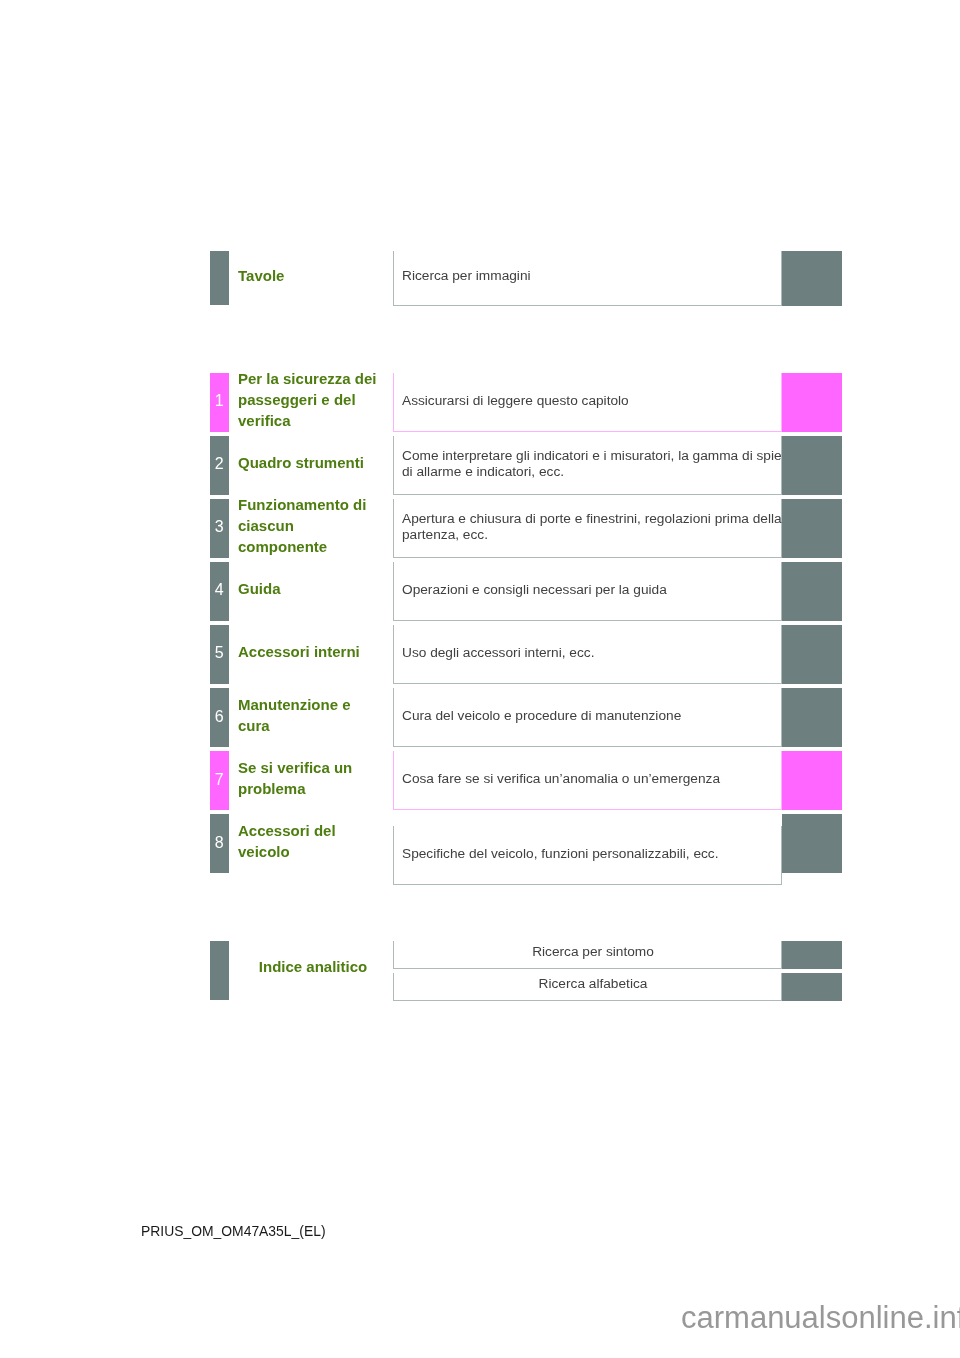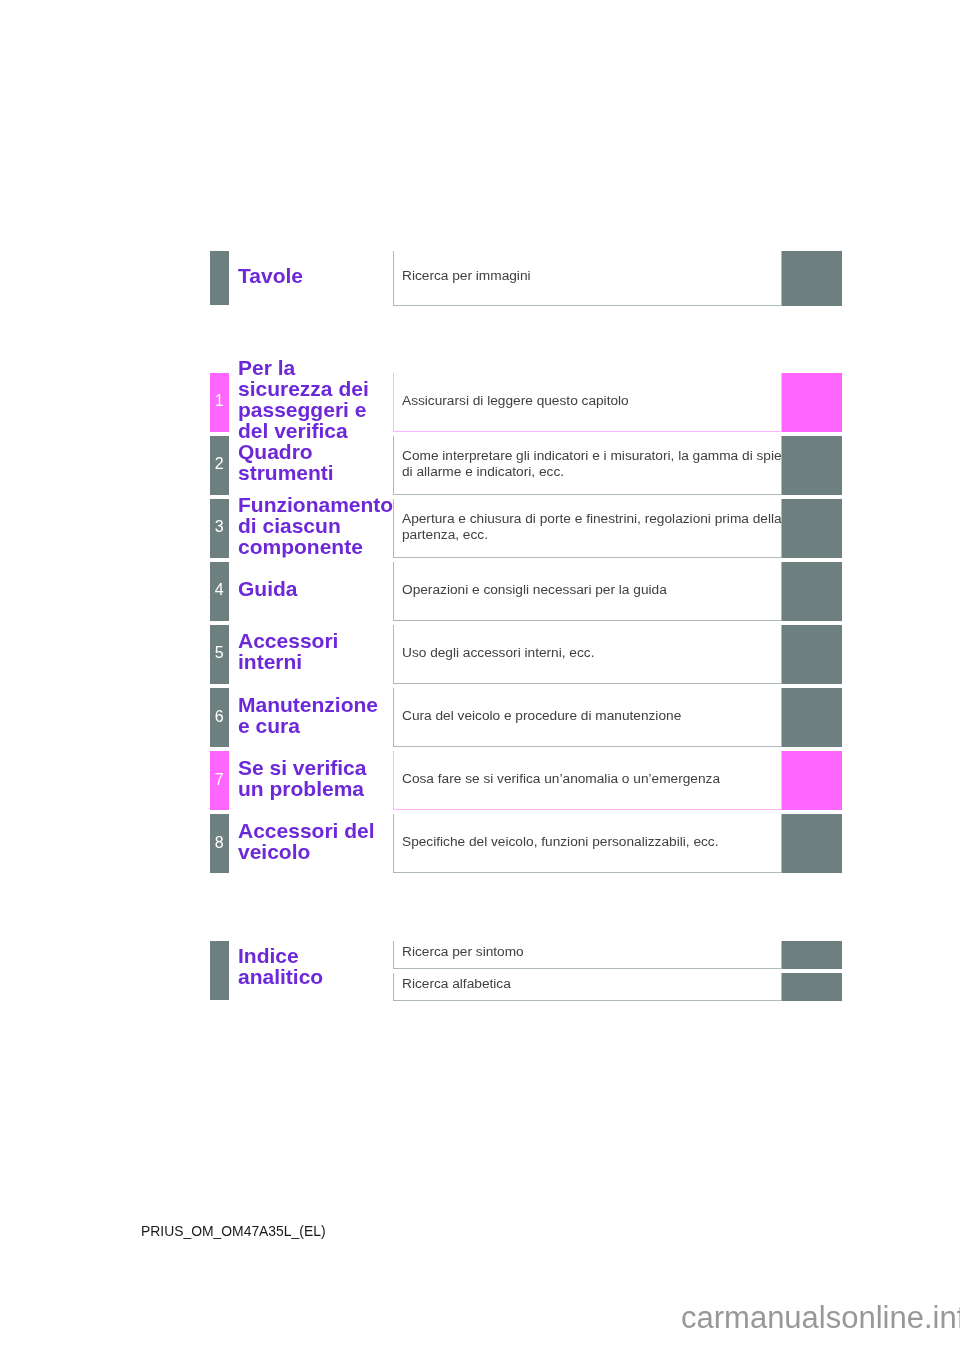--- a/index.html
+++ b/index.html
@@ -2,21 +2,21 @@
 <html><head>
 <meta charset="utf-8">
 <style>
   html,body{margin:0;padding:0;background:#fff;}
   body{width:960px;height:1358px;font-family:"Liberation Sans",sans-serif;position:relative;overflow:hidden;-webkit-font-smoothing:antialiased;}
   #page{position:absolute;left:0;top:0;width:960px;height:1358px;}
   .heading,.desctext,.tabnum,.footer,.wm{will-change:transform;}
   .row{position:absolute;left:0;width:960px;}
   .tab{position:absolute;left:210px;width:18.5px;}
   .tabnum{position:absolute;left:0;width:18.5px;top:50%;transform:translateY(-50%);margin-top:-1px;text-align:center;color:#fff;font-size:16px;line-height:16px;}
-  .heading{position:absolute;left:237.7px;width:145px;font-weight:bold;font-size:21px;color:#6d28d9;line-height:21px;margin-top:-3px;top:50%;transform:translateY(-50%);}
+  .heading{position:absolute;left:237.7px;width:145px;font-weight:bold;font-size:15px;color:#4d7c0f;line-height:21px;margin-top:-3px;top:50%;transform:translateY(-50%);}
   .descbox{position:absolute;left:393px;width:389px;border:1px solid #aeb9b9;border-top:none;box-sizing:border-box;background:#fff;}
   .desctext{position:absolute;left:8.2px;width:382px;top:50%;transform:translateY(-50%);margin-top:-0.9px;font-size:13.7px;color:#404040;line-height:15.6px;word-spacing:0px;}
   .idxtext{margin-top:-2.1px !important;}
   .idxhead{margin-top:-4.5px !important;}
   .toptext{margin-top:-2.1px !important;}
   .block{position:absolute;left:782px;width:59.8px;}
   .footer{position:absolute;left:141.2px;top:1223.1px;font-size:13.9px;color:#1a1a1a;}
   .wm{position:absolute;left:681.2px;top:1300px;font-size:31px;}
 </style>
 </head>
@@ -102,28 +102,28 @@
         <div class="descbox" style="top:0;height:59px;border-color:#ffb0ff;">
           <div class="desctext">Cosa fare se si verifica un’anomalia o un’emergenza</div>
         </div>
         <div class="block" style="top:0;height:59px;background:#ff66ff;"></div>
       </div>
       <div class="row" style="top: 814.19px; height: 59px;">
         <div class="tab" style="top:0;height:59px;background:#6d7f7e;">
           <div class="tabnum">8</div>
         </div>
         <div class="heading">Accessori del veicolo</div>
-        <div class="descbox" style="top:0;height:59px;border-color:#aeb9b9;text-decoration:underline;">
+        <div class="descbox" style="top:12px;height:59px;border-color:#aeb9b9;text-decoration:underline;">
           <div class="desctext">Specifiche del veicolo, funzioni personalizzabili, ecc.</div>
         </div>
         <div class="block" style="top:0;height:59px;background:#6d7f7e;"></div>
       </div>
     </div>
 
-  <div class="row" style="top:941px;height:59px;">
+  <div class="row" style="top:941px;height:59px;text-align:center;">
     <div class="tab" style="top: 0px; height: 59px; background: rgb(109, 127, 126);"></div>
     <div class="heading idxhead" style="width:150px;">Indice analitico</div>
     <div class="descbox" style="top:-0.2px;height:28.4px;">
       <div class="desctext idxtext">Ricerca per sintomo</div>
     </div>
     <div class="descbox" style="top:31.9px;height:28.0px;">
       <div class="desctext idxtext">Ricerca alfabetica</div>
     </div>
     <div class="block" style="top: -0.4px; height: 28.4px; background: rgb(109, 127, 126);"></div>
     <div class="block" style="top: 31.7px; height: 28px; background: rgb(109, 127, 126);"></div>

